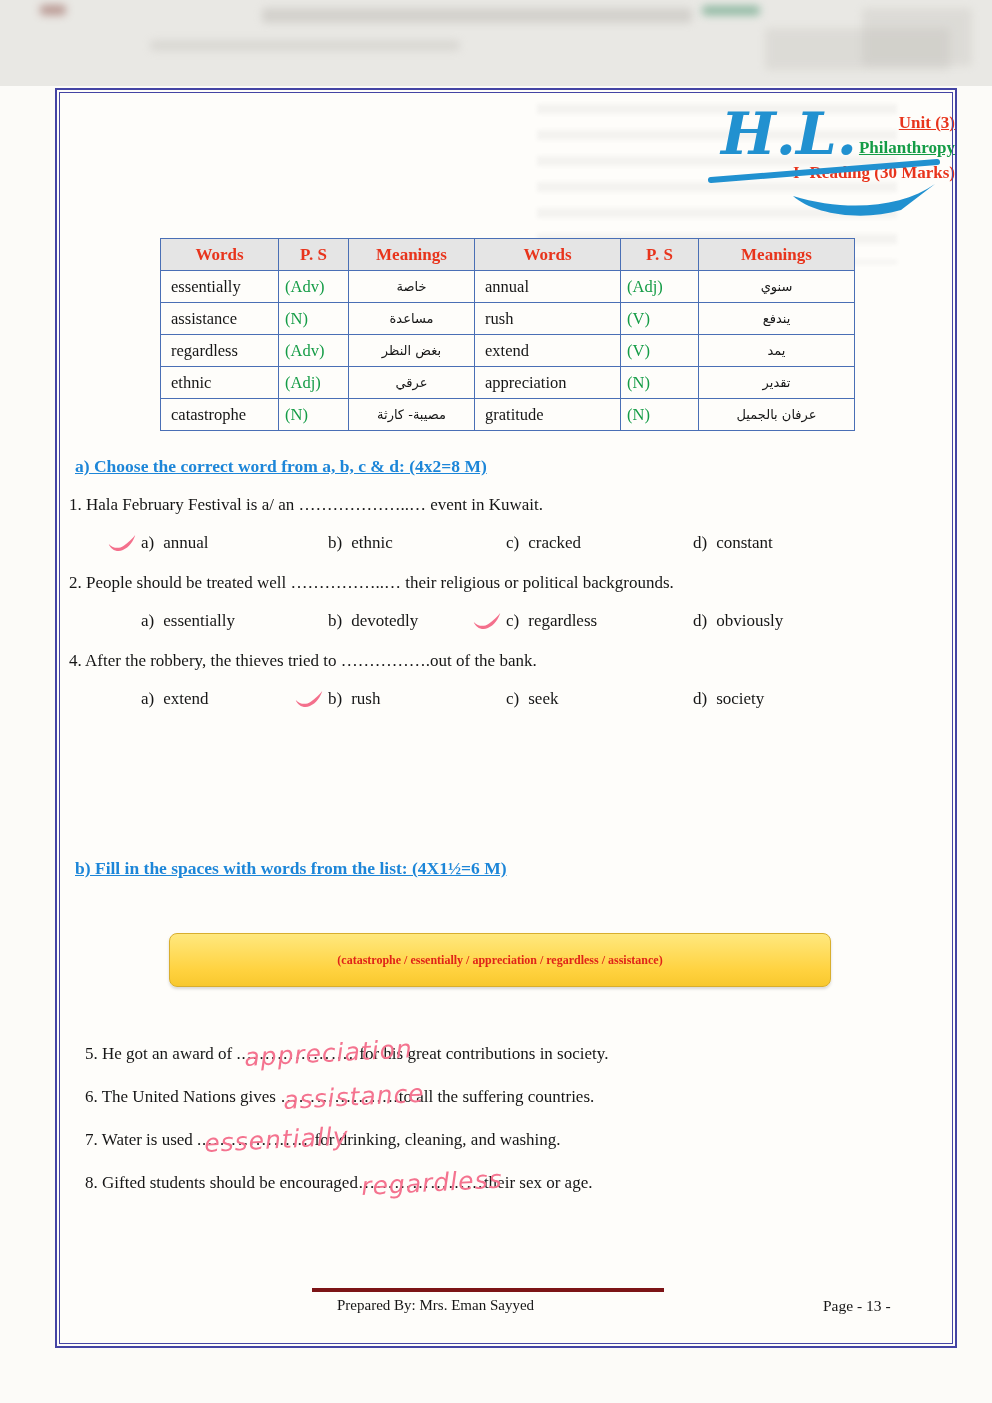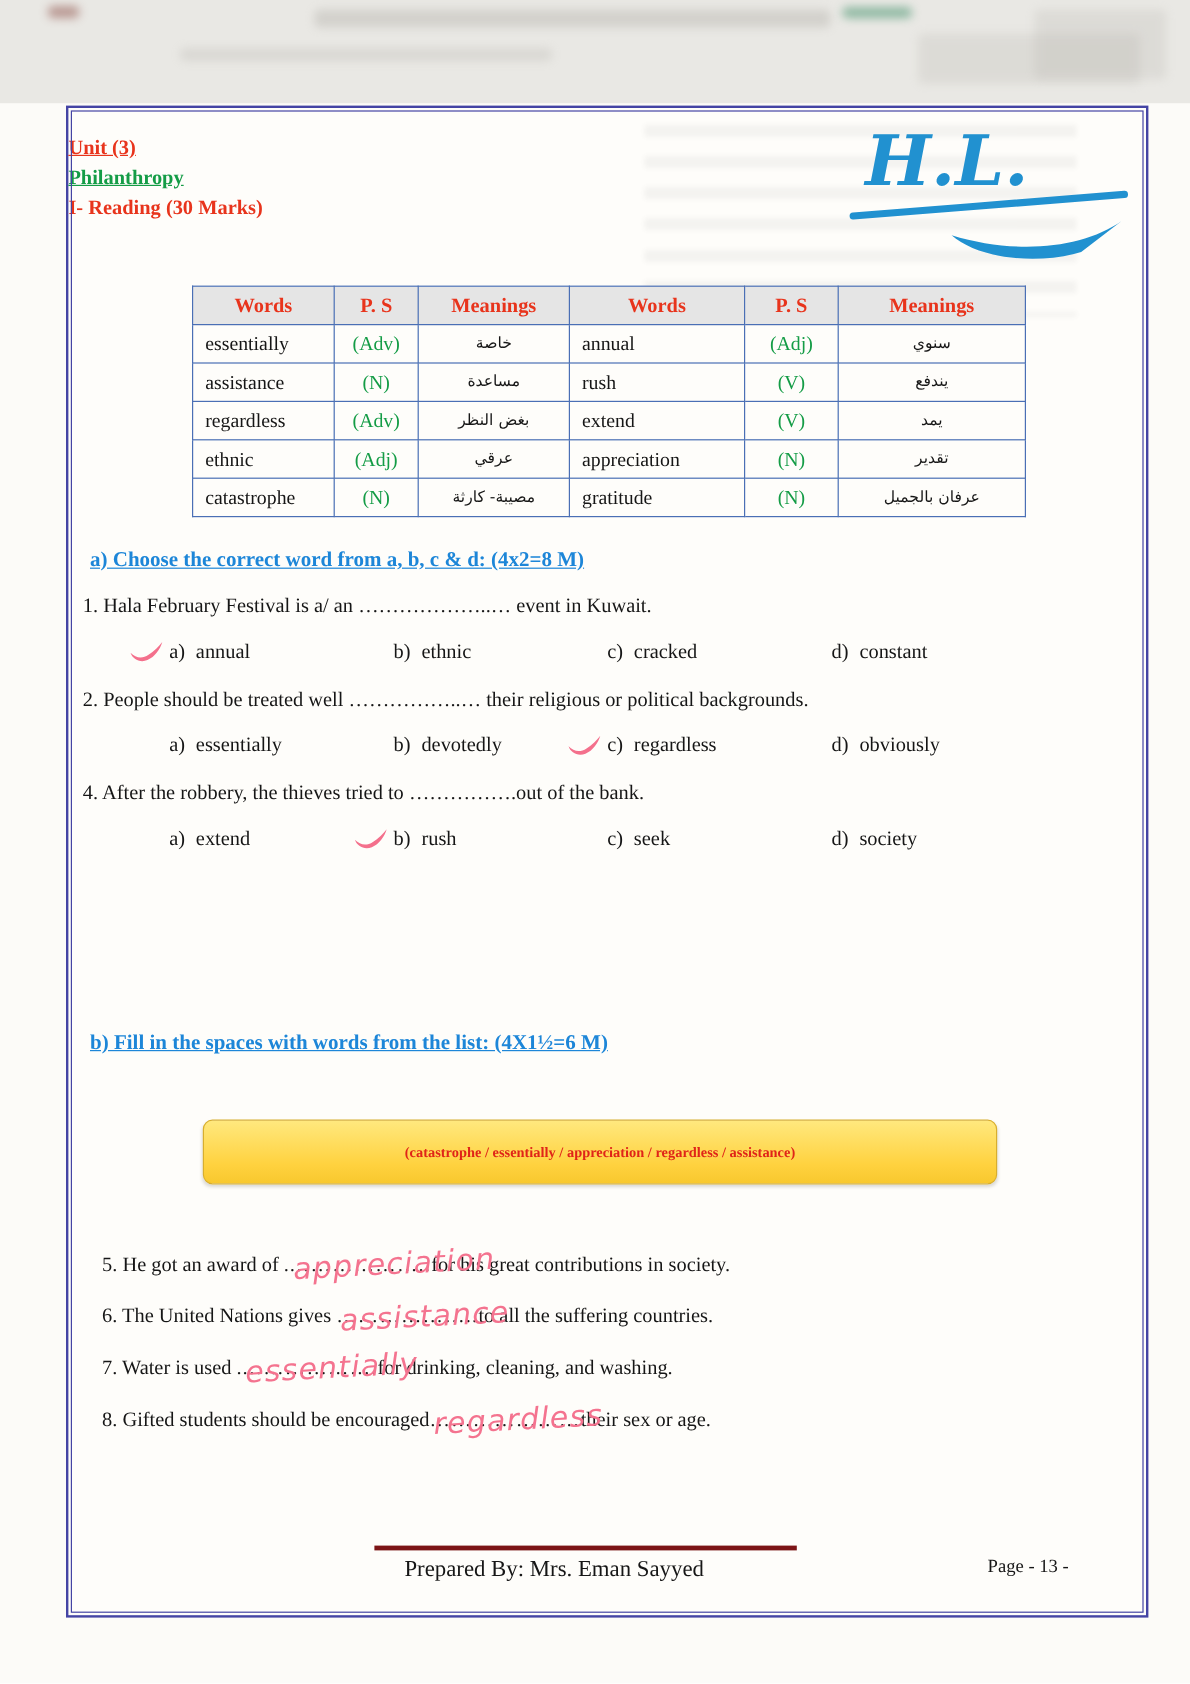--- a/index.html
+++ b/index.html
@@ -18,40 +18,40 @@
 
   
   .sheet { position:absolute; left:55px; top:88px; width:898px; height:1256px;
            background:#fefdfa; border:2px solid #4444a4; }
   .sheet::after { content:""; position:absolute; inset:2px; border:1px solid #4444a4; pointer-events:none; }
   .bleed { position:absolute; left:480px; top:14px; width:360px; height:160px; opacity:.06;
            filter:blur(2px); pointer-events:none;
            background:repeating-linear-gradient(180deg,#555 0 10px,transparent 10px 26px); }
 
   
-  .titles { position:absolute; top:20px; left:0; right:0; text-align:left;
+  .titles { position:absolute; top:20px; left:0; right:0; text-align:right;
             font-weight:bold; font-size:17px; line-height:25px; }
   .t-unit    { color:#e8341c; text-decoration:underline; }
   .t-topic   { color:#149c46; text-decoration:underline; }
   .t-reading { color:#e8341c; }
   .t-vocab   { color:#2438c8; text-decoration:underline; }
 
   
   .hl { position:absolute; left:648px; top:6px; }
   .hl-text { fill:#2191d0; font-family:"DejaVu Serif", serif; font-style:italic;
              font-weight:bold; font-size:58px; }
   .hl-stroke { stroke:#2191d0; stroke-width:6; fill:none; stroke-linecap:round; }
   .hl-swoosh { fill:#2191d0; }
 
   
   .vocab { position:absolute; left:103px; top:148px; border-collapse:collapse; font-size:16.5px; color:#161616; }
   .vocab th, .vocab td { border:1px solid #4a6fb5; padding:2px 6px; height:27px; }
   .vocab th { background:#e5e5e5; color:#e8341c; font-size:17px; }
   .c-word { text-align:left; padding-left:10px !important; }
-  .c-pos  { color:#149c46; text-align:center; }
+  .c-pos  { color:#149c46; text-align:left; }
   .c-ar   { text-align:center; direction:rtl; font-family:"DejaVu Sans", sans-serif; font-size:13px; }
 
   
   .sec { position:absolute; font-weight:bold; font-size:17.5px; color:#1d86d8; text-decoration:underline; }
   #secA { left:18px; top:366px; }
   #secB { left:18px; top:768px; }
 
   
   #qa { position:absolute; left:12px; top:402px; right:26px; font-size:17px; line-height:26px; color:#161616; }
   .q { margin:0 0 12px 0; }
@@ -70,21 +70,21 @@
   #fills { position:absolute; left:28px; top:950px; right:26px; font-size:17px; line-height:27px; color:#161616; }
   .fq { margin:0 0 16px 0; position:relative; }
   .blank { position:relative; display:inline-block; }
   .dots { letter-spacing:1px; }
   .hand { position:absolute; left:4px; bottom:-4px; font-family:"DejaVu Sans", sans-serif;
           font-style:italic; font-size:25px; color:#f4738f; transform:rotate(-3deg);
           transform-origin:left bottom; white-space:nowrap; letter-spacing:1px; }
 
   
   #fline  { position:absolute; left:255px; top:1198px; width:352px; height:4px; background:#7c1416; }
-  #fleft  { position:absolute; left:280px; top:1207px; font-size:19px; color:#161616; }
+  #fleft  { position:absolute; left:280px; top:1207px; font-size:15px; color:#161616; }
   #fright { position:absolute; left:766px; top:1207px; font-size:15.5px; color:#161616; }
 </style>
 </head>
 <body>
 
 <div class="scan">
 
   <div class="top-band">
     <div class="smudge" id="sm1"></div>
     <div class="smudge" id="sm2"></div>

